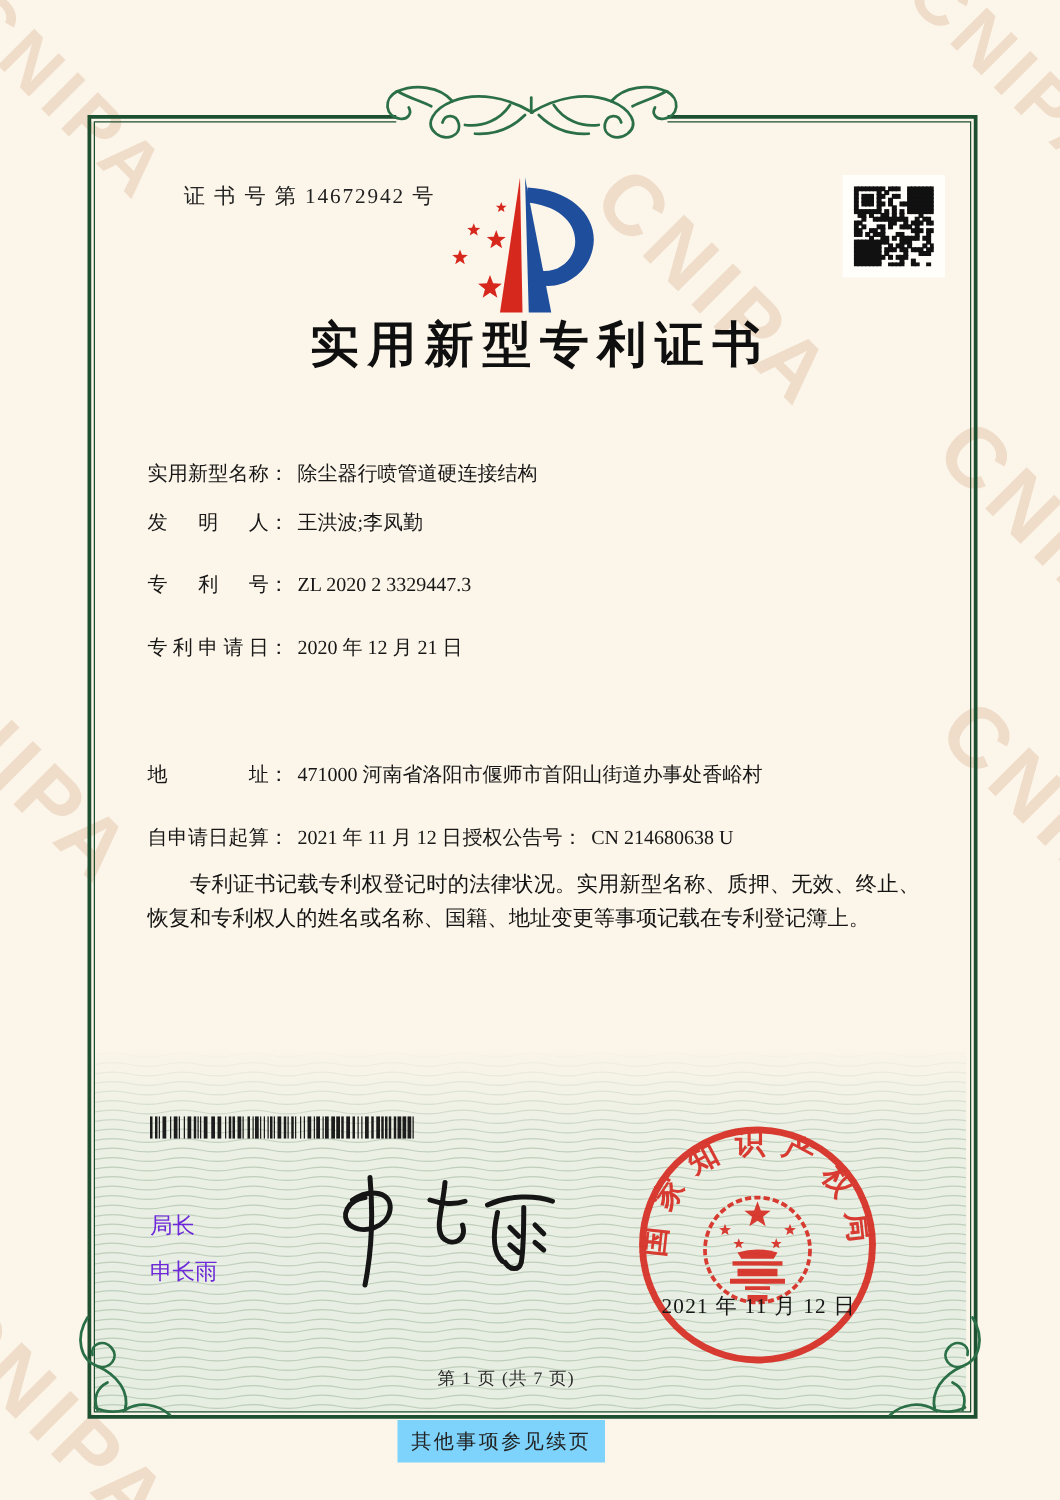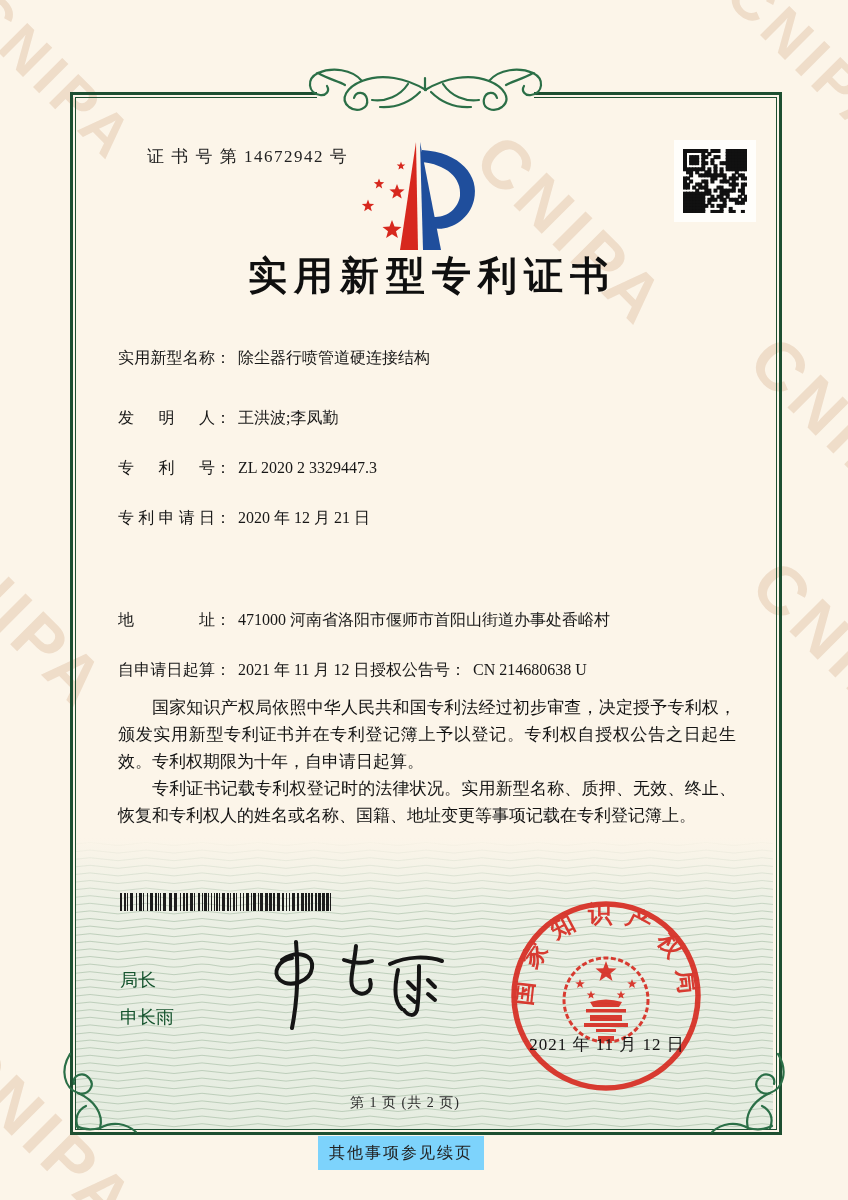--- a/index.html
+++ b/index.html
@@ -25,29 +25,29 @@
   .certno{position:absolute;left:100px;top:145px;font-size:17px;letter-spacing:1.5px;color:#222;z-index:4;margin-left:47px;}
   .qrbox{position:absolute;left:674px;top:140px;width:82px;height:82px;background:#fffefb;z-index:4;
          display:flex;align-items:center;justify-content:center;}
   .logo{position:absolute;left:352px;top:136px;z-index:4;}
   .title{position:absolute;left:16px;right:0;top:249px;text-align:center;font-size:39px;font-weight:bold;
          letter-spacing:7px;color:#0f0f0f;z-index:4;}
   
   .field{position:absolute;left:118px;font-size:16px;color:#171717;z-index:4;white-space:nowrap;}
   .field .lbl{display:inline-block;width:97px;text-align:justify;text-align-last:justify;}
   .field .val{margin-left:7px;}
-  .f1{top:348px}.f2{top:408px}.f3{top:458px}.f4{top:508px}.f5{top:560px}.f6{top:610px}.f7{top:660px}
+  .f1{top:369px}.f2{top:408px}.f3{top:458px}.f4{top:508px}.f5{top:560px}.f6{top:610px}.f7{top:660px}
   .f7b{left:370px;top:660px}
   
   .bodytext{position:absolute;left:118px;top:694px;width:618px;font-size:17px;line-height:27px;
             text-align:justify;color:#141414;z-index:4;}
   .bodytext p{margin:0;text-indent:2em;}
   
   .barcode{position:absolute;left:120px;top:893px;z-index:4;}
-  .officer{position:absolute;left:120px;top:962px;font-size:18px;line-height:37px;color:#14532d;z-index:4;}
+  .officer{position:absolute;left:120px;top:962px;font-size:18px;line-height:37px;color:#6d28d9;z-index:4;}
   .signature{position:absolute;left:252px;top:930px;z-index:5;}
   .seal{position:absolute;left:506px;top:896px;z-index:5;opacity:.9;}
   .sealdate{position:absolute;left:512px;top:1033px;width:190px;text-align:center;font-size:17px;
             letter-spacing:1px;color:#161616;z-index:6;}
   .pageinfo{position:absolute;left:300px;top:1094px;width:210px;text-align:center;font-size:14px;
             letter-spacing:1px;color:#2b2b2b;z-index:4;}
   .contbox{position:absolute;left:318px;top:1136px;width:166px;height:34px;background:#7dd3fc;
            display:flex;align-items:center;justify-content:center;font-size:16px;letter-spacing:2px;
            color:#222;z-index:4;}
   .ring{font-size:24px;font-weight:bold;fill:#d7281e;letter-spacing:12px;
@@ -449,21 +449,20 @@
     <span class="lbl">地址</span><span>：</span><span class="val">471000 河南省洛阳市偃师市首阳山街道办事处香峪村</span>
   </div>
   <div class="field f7">
     <span class="lbl">自申请日起算</span><span>：</span><span class="val">2021 年 11 月 12 日</span>
   </div>
   <div class="field f7b">
     <span>授权公告号</span><span>：</span><span class="val">CN 214680638 U</span>
   </div>
 
   <div class="bodytext">
-    <p>国家知识产权局依照中华人民共和国专利法经过初步审查，决定授予专利权，颁发实用新型专利证书并在专利登记簿上予以登记。专利权自授权公告之日起生效。专利权期限为十年，自申请日起算。</p>
     <p>专利证书记载专利权登记时的法律状况。实用新型名称、质押、无效、终止、恢复和专利权人的姓名或名称、国籍、地址变更等事项记载在专利登记簿上。</p>
   </div>
 
   <svg class="barcode" id="barcode" width="215" height="18">
       <rect x="0" y="0" width="2" height="18" fill="#1c1c1c"></rect>
       <rect x="4" y="0" width="2" height="18" fill="#1c1c1c"></rect>
       <rect x="7" y="0" width="1" height="18" fill="#1c1c1c"></rect>
       <rect x="10" y="0" width="3" height="18" fill="#1c1c1c"></rect>
       <rect x="16" y="0" width="1" height="18" fill="#1c1c1c"></rect>
       <rect x="19" y="0" width="3" height="18" fill="#1c1c1c"></rect>
@@ -559,17 +558,17 @@
       <rect x="80" y="113" width="40" height="3.5" fill="#d7281e"></rect>
       <rect x="84" y="119" width="32" height="6" fill="#d7281e"></rect>
       <rect x="78" y="127" width="44" height="4" fill="#d7281e"></rect>
       <rect x="90" y="133" width="20" height="3" fill="#d7281e"></rect>
       <rect x="92" y="140" width="16" height="5" fill="#d7281e"></rect>
     </g>
   </svg>
 
   <div class="sealdate">2021 年 11 月 12 日</div>
 
-  <div class="pageinfo">第 1 页 (共 2 页)</div>
+  <div class="pageinfo">第 1 页 (共 7 页)</div>
 
   <div class="contbox">其他事项参见续页</div>
 
 </div>
 
 </body></html>

